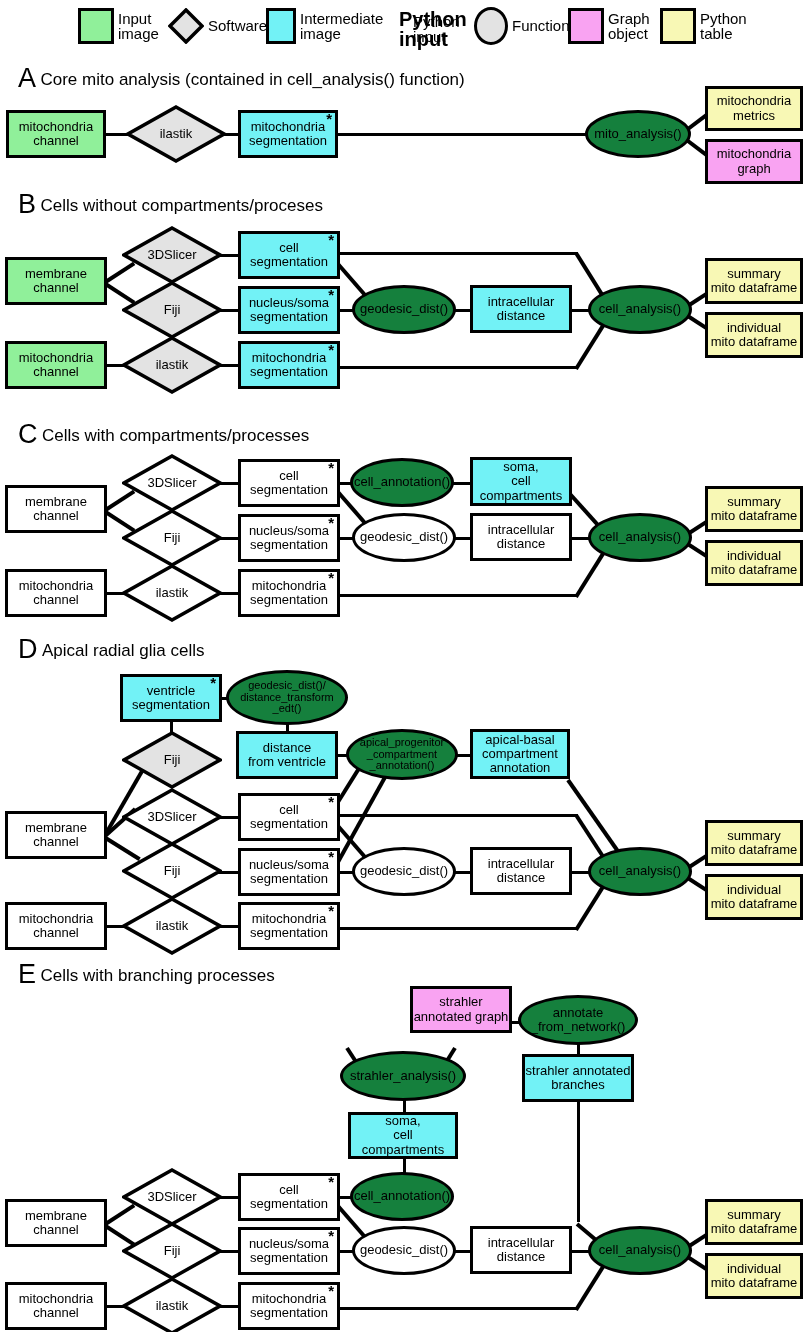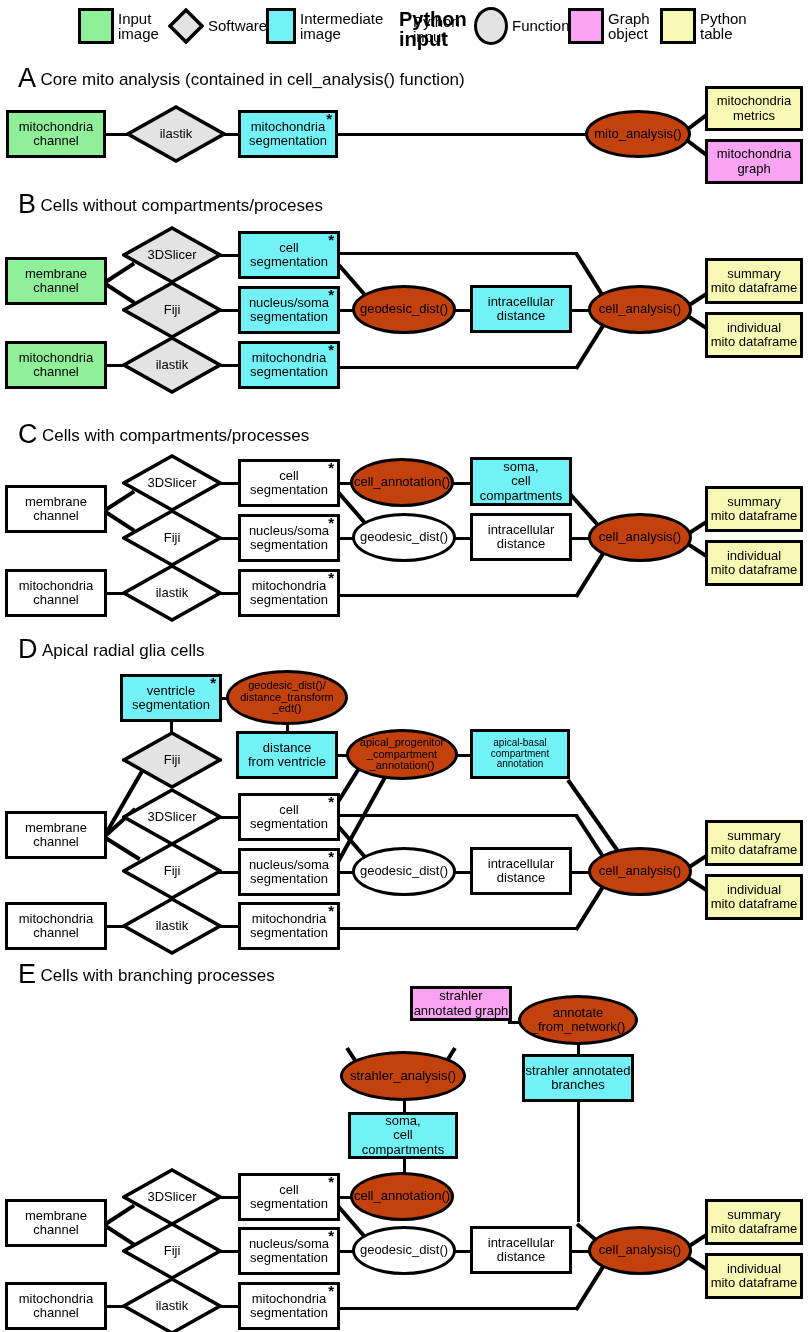--- a/index.html
+++ b/index.html
@@ -13,21 +13,21 @@
   .box{border:3px solid #000;}
   .ell{border:3px solid #000;border-radius:50%;}
   .dia{border:none;background:transparent;}
   .dia .dshape{position:absolute;left:0;top:0;width:100%;height:100%;}
   .dia .dlabel{position:relative;z-index:2;}
 
   .f-green{background:#90f09a;}
   .f-cyan{background:#72f2f6;}
   .f-yellow{background:#f8f8b5;}
   .f-pink{background:#f9a3f2;}
-  .f-gray{background:#c2410c;}
+  .f-gray{background:#15803d;}
   .f-white{background:#ffffff;}
 
   
   .star{position:absolute;top:-2px;right:3px;font-size:15px;font-weight:bold;
         line-height:1;z-index:6;}
 
   
   .edge{position:absolute;background:#000;z-index:1;}
   .edge.h{height:3px;}
   .edge.v{width:3px;}
@@ -373,21 +373,21 @@
   </div>
   <div class="node box f-cyan" style="left:236px;top:731px;width:102px;height:48px;font-size:13px;">
     <span style="white-space:pre-line;">distance
 from ventricle</span>
   </div>
   <div class="node ell f-gray" style="left:346px;top:729px;width:112px;height:51px;font-size:11px;">
     <span style="white-space:pre-line;">apical_progenitor
 _compartment
 _annotation()</span>
   </div>
-  <div class="node box f-cyan" style="left:470px;top:729px;width:100px;height:50px;font-size:10px;">
+  <div class="node box f-cyan" style="left:470px;top:729px;width:100px;height:50px;font-size:13px;">
     <span style="white-space:pre-line;">apical-basal
 compartment
 annotation</span>
   </div>
 
   <div class="node box f-white" style="left:5px;top:811px;width:102px;height:48px;font-size:13px;">
     <span style="white-space:pre-line;">membrane
 channel</span>
   </div>
   <div class="node box f-white" style="left:5px;top:902px;width:102px;height:48px;font-size:13px;">
@@ -480,21 +480,21 @@
   <div class="edge h" style="left:338px;top:1196px;width:16px;"></div>
   <div class="diag" style="left:338px;top:1204px;width:52px;transform:rotate(49deg);"></div>
   <div class="edge h" style="left:338px;top:1250px;width:16px;"></div>
   <div class="edge h" style="left:455px;top:1250px;width:18px;"></div>
   <div class="edge h" style="left:570px;top:1250px;width:20px;"></div>
   <div class="edge h" style="left:338px;top:1307px;width:240px;"></div>
   <div class="diag" style="left:576px;top:1308px;width:62px;transform:rotate(-58deg);"></div>
   <div class="diag" style="left:680px;top:1250px;width:38px;transform:rotate(-33deg);"></div>
   <div class="diag" style="left:680px;top:1250px;width:38px;transform:rotate(33deg);"></div>
 
-  <div class="node box f-pink" style="left:410px;top:986px;width:102px;height:35px;font-size:13px;">
+  <div class="node box f-pink" style="left:410px;top:986px;width:102px;height:47px;font-size:13px;">
     <span style="white-space:pre-line;">strahler
 annotated graph</span>
   </div>
   <div class="node ell f-gray" style="left:340px;top:1051px;width:126px;height:50px;font-size:13px;">
     <span>strahler_analysis()</span>
   </div>
   <div class="node ell f-gray" style="left:518px;top:995px;width:120px;height:50px;font-size:13px;">
     <span style="white-space:pre-line;">annotate
 _from_network()</span>
   </div>

